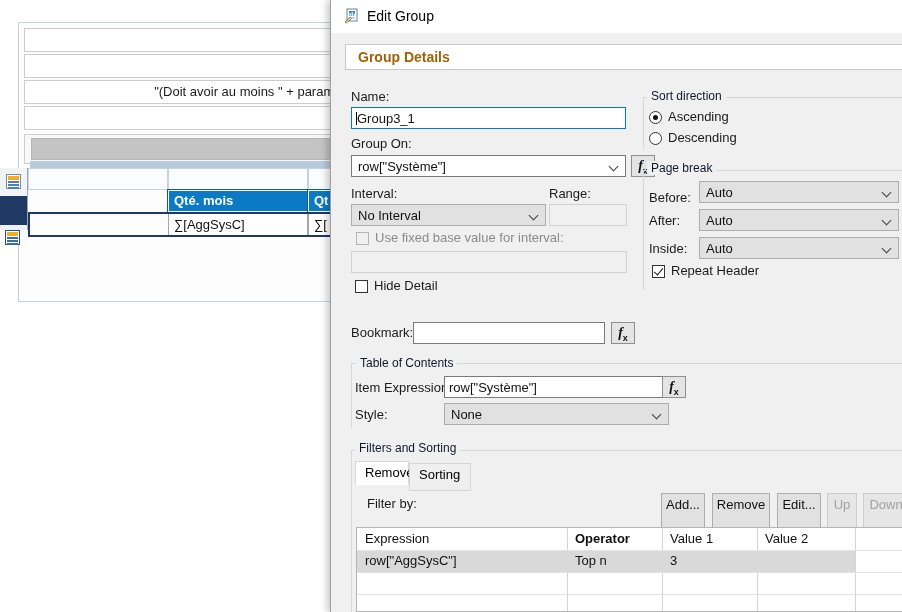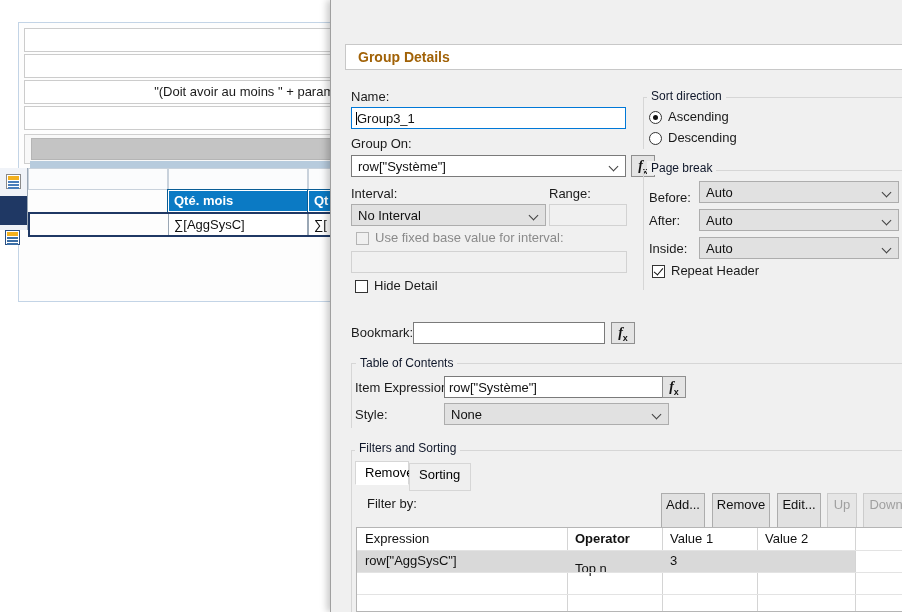--- a/index.html
+++ b/index.html
@@ -139,20 +139,34 @@
 
         <div class="dt-det" style="left:140px;width:140px;">∑[AggSysC]</div>
         <div class="dt-det" style="left:280px;width:32px;">∑[</div>
       </div>
       <div class="dt-detrow-sel"></div>
     </div>
   </div>
 
   <div class="dialog">
 
+    <div class="titlebar">
+      <div class="title-icon">
+        <svg width="16" height="16" viewBox="0 0 16 16">
+          <rect x="3" y="1" width="10" height="12" fill="#ffffff" stroke="#6f7f8f" stroke-width="1"></rect>
+          <rect x="5" y="3" width="6" height="5" fill="#2e86c1"></rect>
+          <rect x="5.5" y="5" width="1.2" height="3" fill="#ffffff"></rect>
+          <rect x="7.6" y="4" width="1.2" height="4" fill="#ffffff"></rect>
+          <rect x="9.7" y="5.5" width="1.2" height="2.5" fill="#ffffff"></rect>
+          <rect x="5" y="9.5" width="6" height="1" fill="#9aa7b5"></rect>
+          <path d="M1 14 L6 9 L7.5 10.5 L2.5 15 Z" fill="#cfd6a0" stroke="#6b7340" stroke-width="0.8"></path>
+        </svg>
+      </div>
+      <div class="title-text">Edit Group</div>
+    </div>
 
     <div class="hdrband">
       <span>Group Details</span>
     </div>
 
     <div class="lbl" style="left:20px;top:89px;">Name:</div>
     <div class="txtbox focus" style="left:20px;top:107px;width:275px;"><span class="caret"></span><span>Group3_1</span></div>
 
     <div class="lbl" style="left:20px;top:136px;">Group On:</div>
     <div class="combo white" style="left:20px;top:155px;width:275px;"><span>row["Système"]</span><span class="chev"></span></div>
@@ -231,21 +245,21 @@
 
       <div class="growsel" style="top:22px;width:498px;"></div>
 
       <div class="gcell" style="left:0;top:0;width:210px;">Expression</div>
       <div class="gcell" style="left:210px;top:0;width:95px;font-weight:bold;">Operator</div>
       <div class="gcell" style="left:305px;top:0;width:95px;">Value 1</div>
       <div class="gcell" style="left:400px;top:0;width:98px;">Value 2</div>
       <div class="ghline" style="top:22px;"></div>
 
       <div class="gcell" style="left:0;top:22px;width:210px;">row["AggSysC"]</div>
-      <div class="gcell" style="left:210px;top:22px;width:95px;margin-top:8px;">Top n</div>
+      <div class="gcell" style="left:210px;top:22px;width:95px;">Top n</div>
       <div class="gcell" style="left:305px;top:22px;width:95px;">3</div>
       <div class="gcell" style="left:400px;top:22px;width:98px;"></div>
 
       <div class="ghline" style="top:44px;"></div>
       <div class="ghline" style="top:66px;"></div>
     </div>
 
   </div>
 </div>
 

